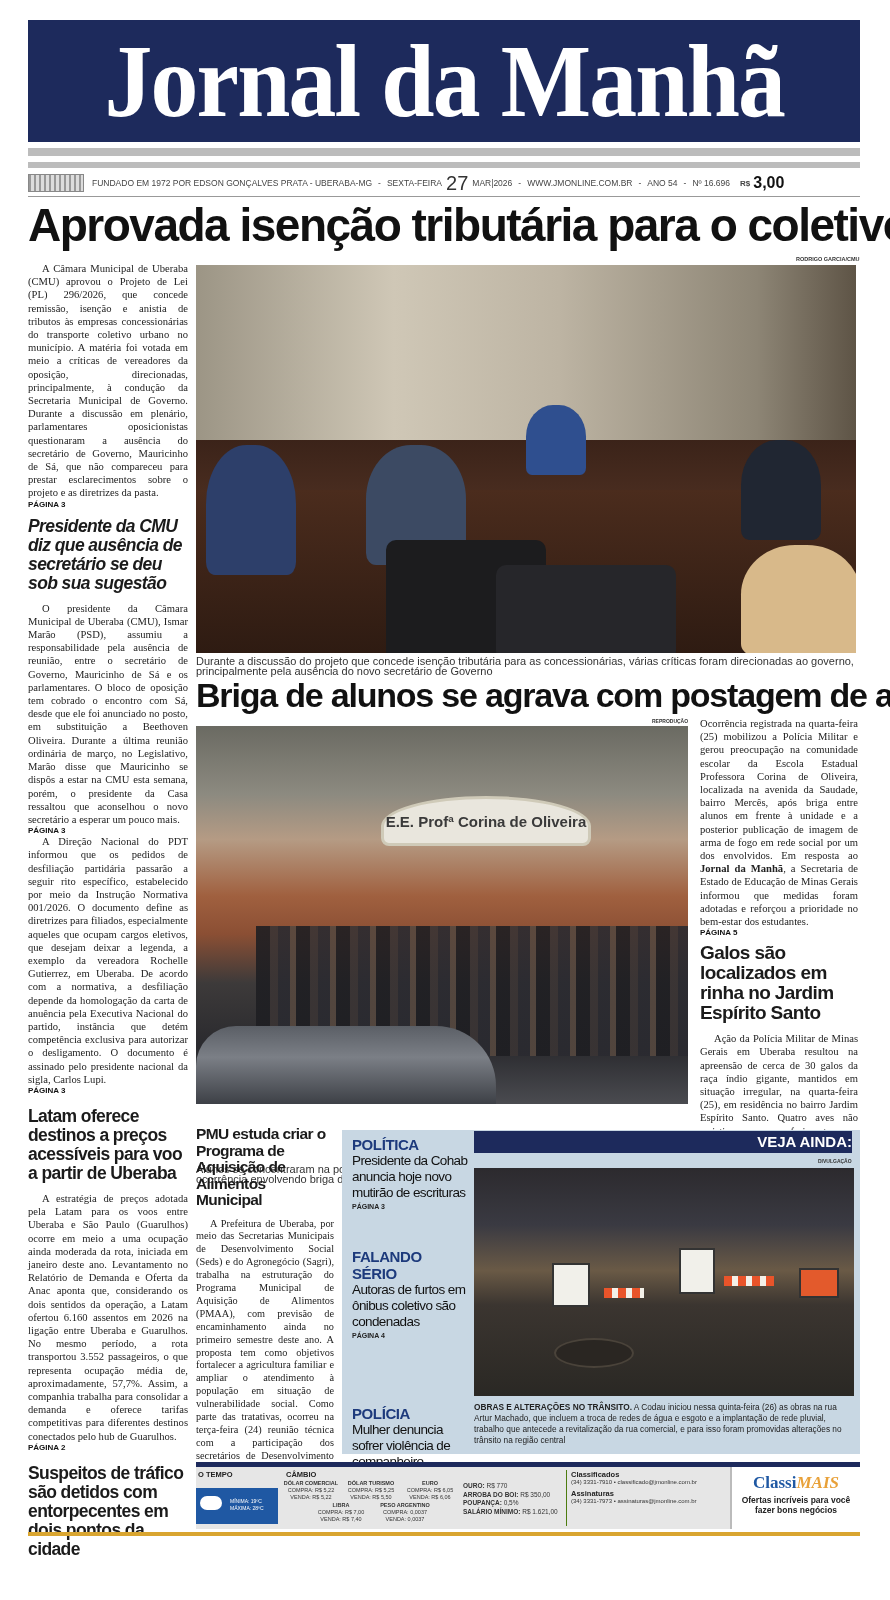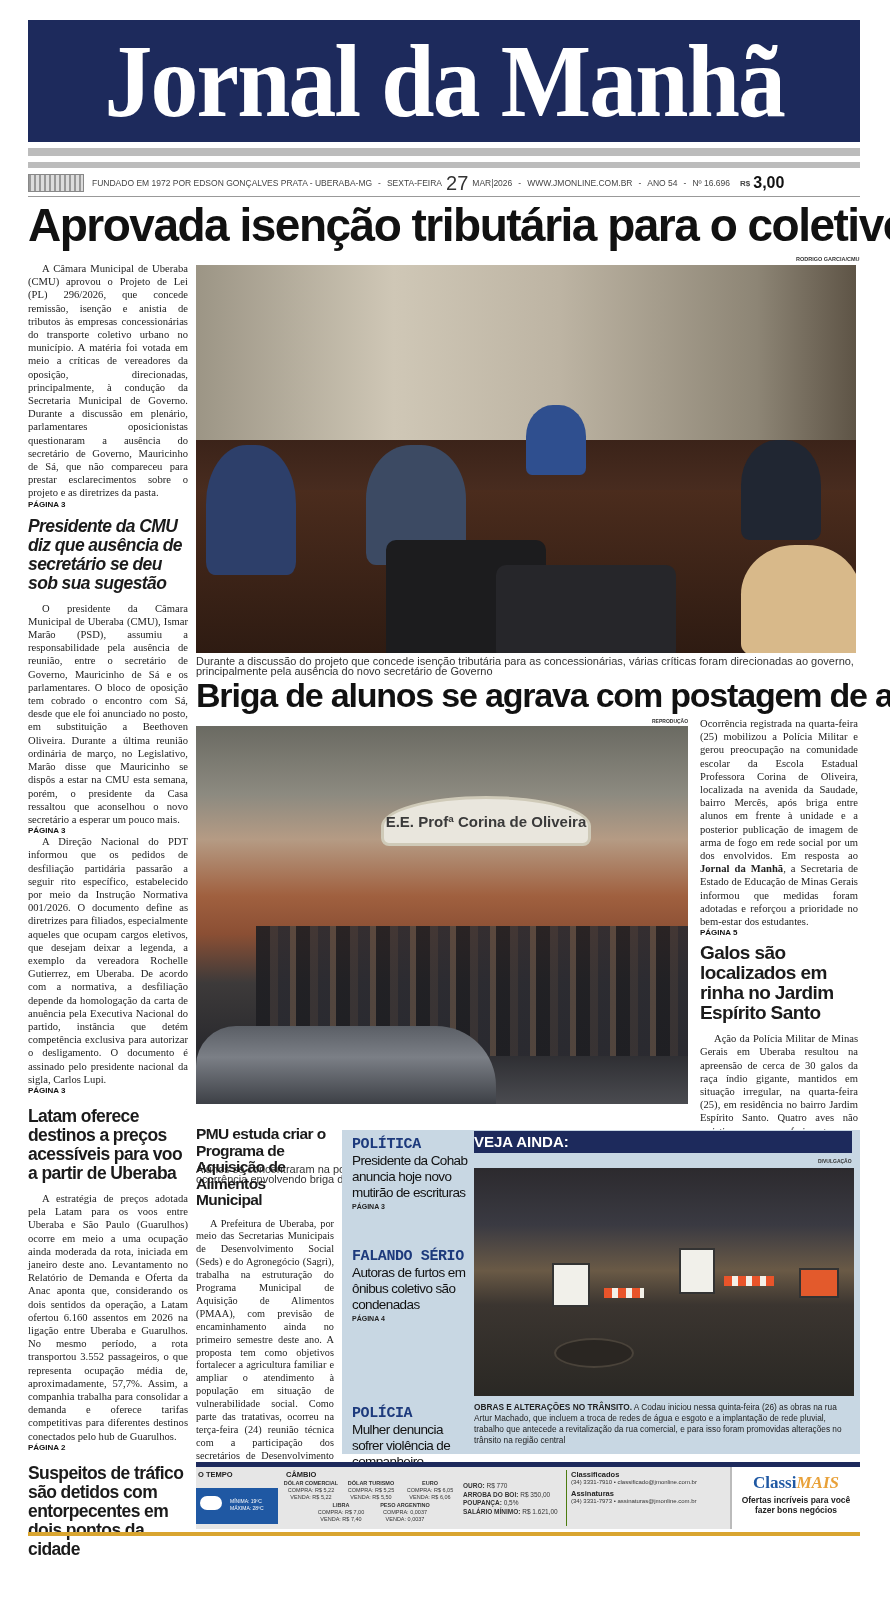--- a/index.html
+++ b/index.html
@@ -32,23 +32,23 @@
   .photo-council .chair { position:absolute; background:#1c1c1e; border-radius:10px 10px 4px 4px; }
   .photo-council .person { position:absolute; border-radius: 45% 45% 10% 10%; }
   .caption { font-family: "Liberation Sans", sans-serif; font-size: 11px; line-height: 10px; color: #333; }
   .headline-2 { left: 196px; top: 678px; width: 664px; font-family: "Liberation Sans", sans-serif; font-weight: bold; font-size: 34px; letter-spacing: -1.2px; line-height: 1.05; color: #111; white-space: nowrap; }
   .photo-school { left: 196px; top: 726px; width: 492px; height: 378px; background: linear-gradient(180deg, #6a6a62 0%, #8c8a80 18%, #b59b84 30%, #a0603f 45%, #8b4f34 55%, #3d3a3a 68%, #2a2a2e 85%, #4a4b50 100%); }
   .photo-school .sign { position:absolute; left:185px; top:70px; width:210px; height:50px; background:#e9e6dd; border-radius: 50% 50% 8px 8px / 60% 60% 8px 8px; border:3px solid #cfcab8; display:flex; align-items:center; justify-content:center; font-family:"Liberation Sans",sans-serif; font-weight:bold; color:#3a3a3a; font-size:15px; }
   .photo-school .car { position:absolute; left:0; top:300px; width:300px; height:78px; background: linear-gradient(180deg,#5b5f66,#7b7f86 40%,#3d4046); border-radius: 40px 60px 0 0; }
   .photo-school .crowd { position:absolute; left:60px; top:200px; width:432px; height:130px; background: repeating-linear-gradient(90deg, #1e1e22 0 14px, #3a3434 14px 22px, #2a2a30 22px 34px, #56483f 34px 40px); opacity:.9; }
   .col-right { left: 700px; width: 158px; }
   .veja-box { left: 342px; top: 1130px; width: 518px; height: 324px; background: #c8d7e3; }
-  .veja-header { left: 474px; top: 1131px; width: 378px; height: 22px; background: #1d2a5c; color: #fff; font-family: "Liberation Sans", sans-serif; font-weight: bold; font-size: 15px; text-align: left; line-height: 22px; }
+  .veja-header { left: 474px; top: 1131px; width: 378px; height: 22px; background: #1d2a5c; color: #fff; font-family: "Liberation Sans", sans-serif; font-weight: bold; font-size: 15px; text-align: right; line-height: 22px; }
   .veja-item { left: 352px; width: 118px; }
-  .veja-cat { font-family: Liberation Mono, monospace; font-weight: bold; font-size: 15px; color: #1d3a7c; letter-spacing: -0.4px; line-height: 17px; }
+  .veja-cat { font-family: Liberation Sans, sans-serif; font-weight: bold; font-size: 15px; color: #1d3a7c; letter-spacing: -0.4px; line-height: 17px; }
   .veja-title { font-family: "Liberation Sans", sans-serif; font-size: 13.5px; line-height: 16px; color: #111; letter-spacing: -0.6px; }
   .veja-page { font-family: "Liberation Sans", sans-serif; font-weight: bold; font-size: 7px; color: #222; margin-top: 2px; }
   .photo-street { left: 474px; top: 1168px; width: 380px; height: 228px; background: linear-gradient(180deg, #2c2a2e 0%, #3a3a42 25%, #6a5a46 45%, #3b3530 60%, #2a2824 100%); }
   .photo-street .sign1 { position:absolute; background:#f1f0ea; border:2px solid #333; }
   .photo-street .cone { position:absolute; background: repeating-linear-gradient(90deg,#e9542a 0 8px,#f3f0e8 8px 14px); }
   .street-caption { left: 474px; top: 1402px; width: 382px; font-family: "Liberation Sans", sans-serif; font-size: 8.3px; line-height: 11px; color: #222; }
   .street-caption b { font-weight: bold; }
   .footer-bar { left: 196px; top: 1462px; width: 664px; height: 5px; background: #1d2a5c; }
   .footer { left: 196px; top: 1467px; width: 664px; height: 62px; background: #e6e6e6; }
   .f-label { font-family: "Liberation Sans", sans-serif; font-weight: bold; font-size: 7.5px; color: #222; }

